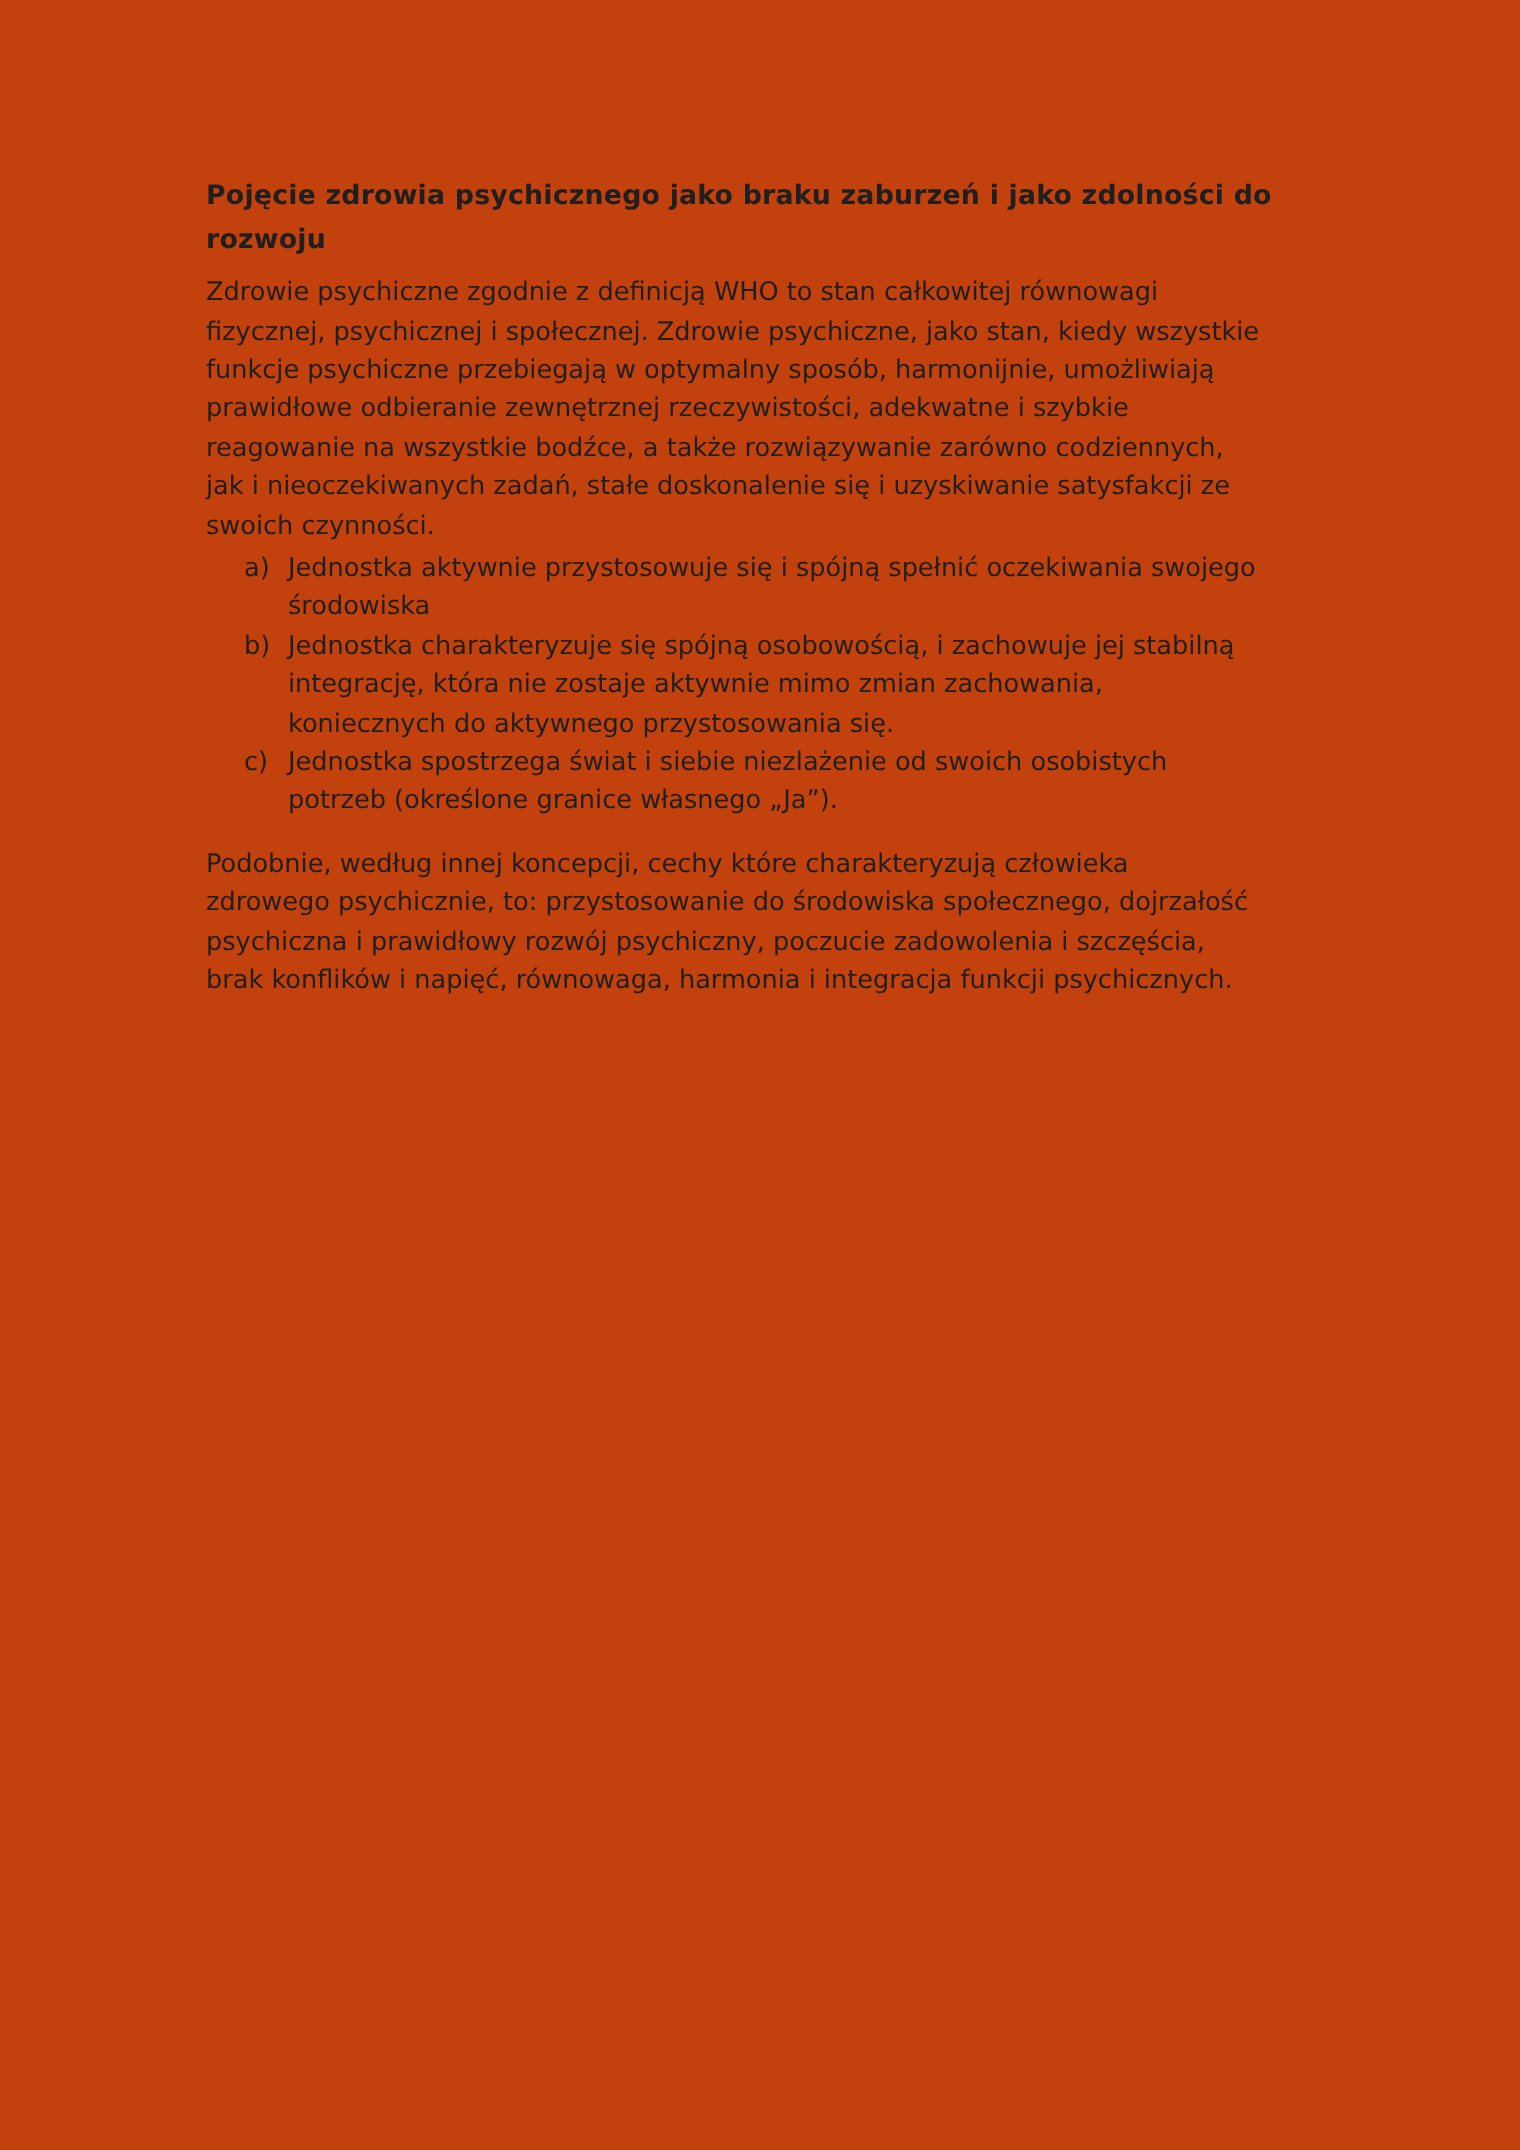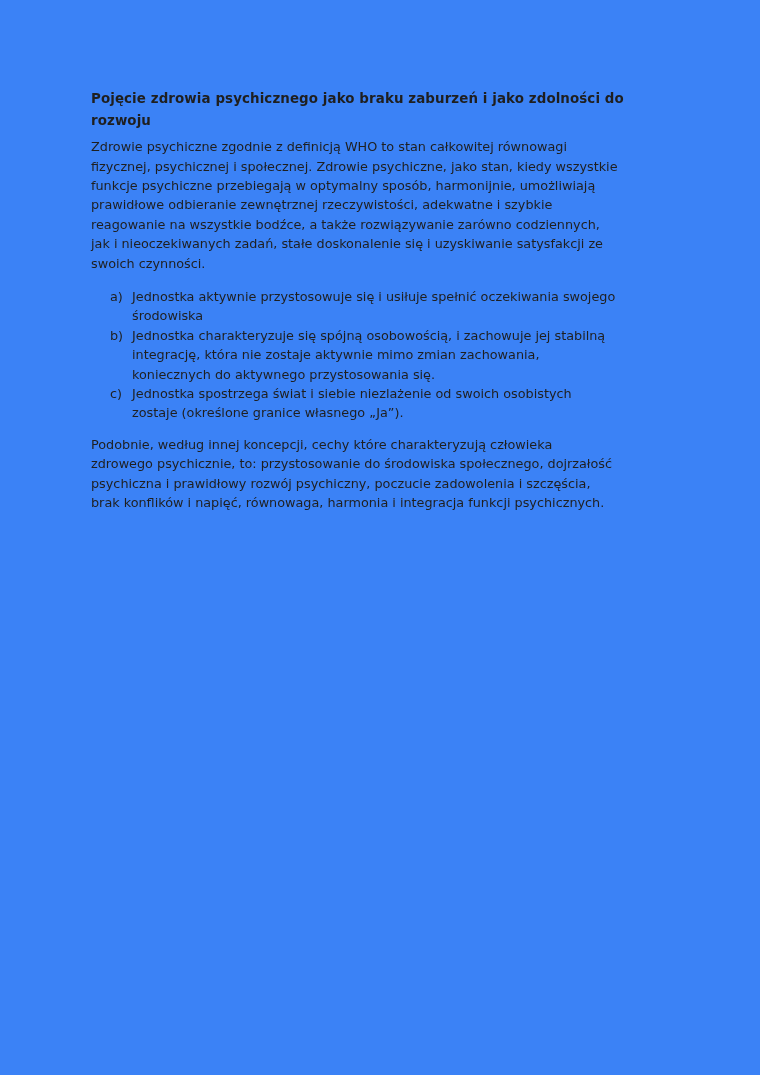--- a/index.html
+++ b/index.html
@@ -10,22 +10,23 @@
     width: 760px;
     height: 1075px;
     background: #ffffff;
     color: #1f1f1f;
     font-family: "DejaVu Sans", sans-serif;
     overflow: hidden;
   }
   .page {
     width: 760px;
     height: 1075px;
-    background: #3b82f6;
+    background: #c2410c;
     box-sizing: border-box;
+    padding-left: 12px;
   }
   .content {
     box-sizing: content-box;
     padding: 88px 0 0 91px;
     width: 640px;
   }
   .heading {
     font-size: 13.4px;
     font-weight: bold;
     line-height: 21.6px;
@@ -33,21 +34,21 @@
     white-space: pre-line;
     letter-spacing: 0.1px;
   }
   .para {
     font-size: 12.8px;
     line-height: 19.4px;
     margin: 0;
     white-space: pre-line;
   }
   .para.intro {
-    margin-bottom: 14px;
+    margin-bottom: 2px;
   }
   .char-list {
     list-style: none;
     margin: 0 0 12px 0;
     padding: 0 0 0 19px;
     font-size: 12.8px;
     line-height: 19.4px;
   }
   .list-item {
     display: flex;
@@ -75,33 +76,33 @@
 fizycznej, psychicznej i społecznej. Zdrowie psychiczne, jako stan, kiedy wszystkie
 funkcje psychiczne przebiegają w optymalny sposób, harmonijnie, umożliwiają
 prawidłowe odbieranie zewnętrznej rzeczywistości, adekwatne i szybkie
 reagowanie na wszystkie bodźce, a także rozwiązywanie zarówno codziennych,
 jak i nieoczekiwanych zadań, stałe doskonalenie się i uzyskiwanie satysfakcji ze
 swoich czynności.</p>
 
     <ol class="char-list">
       <li class="list-item">
         <span class="marker">a)</span>
-        <span class="item-text">Jednostka aktywnie przystosowuje się i usiłuje spełnić oczekiwania swojego
+        <span class="item-text">Jednostka aktywnie przystosowuje się i spójną spełnić oczekiwania swojego
 środowiska</span>
       </li>
       <li class="list-item">
         <span class="marker">b)</span>
         <span class="item-text">Jednostka charakteryzuje się spójną osobowością, i zachowuje jej stabilną
 integrację, która nie zostaje aktywnie mimo zmian zachowania,
 koniecznych do aktywnego przystosowania się.</span>
       </li>
       <li class="list-item">
         <span class="marker">c)</span>
         <span class="item-text">Jednostka spostrzega świat i siebie niezlażenie od swoich osobistych
-zostaje (określone granice własnego „Ja”).</span>
+potrzeb (określone granice własnego „Ja”).</span>
       </li>
     </ol>
 
     <p class="para closing">Podobnie, według innej koncepcji, cechy które charakteryzują człowieka
 zdrowego psychicznie, to: przystosowanie do środowiska społecznego, dojrzałość
 psychiczna i prawidłowy rozwój psychiczny, poczucie zadowolenia i szczęścia,
 brak konflików i napięć, równowaga, harmonia i integracja funkcji psychicznych.</p>
 
   </div>
 </div>

